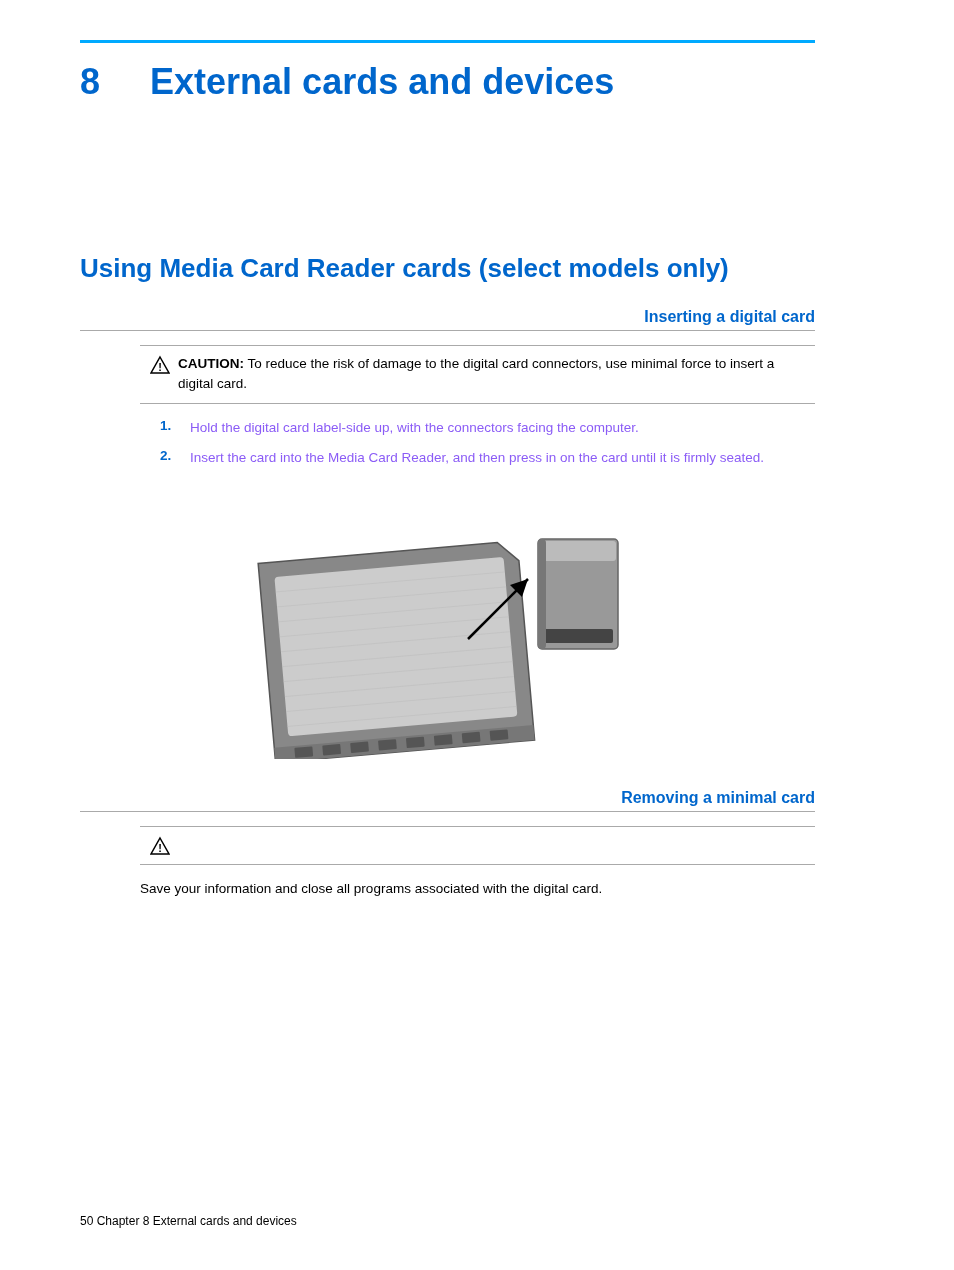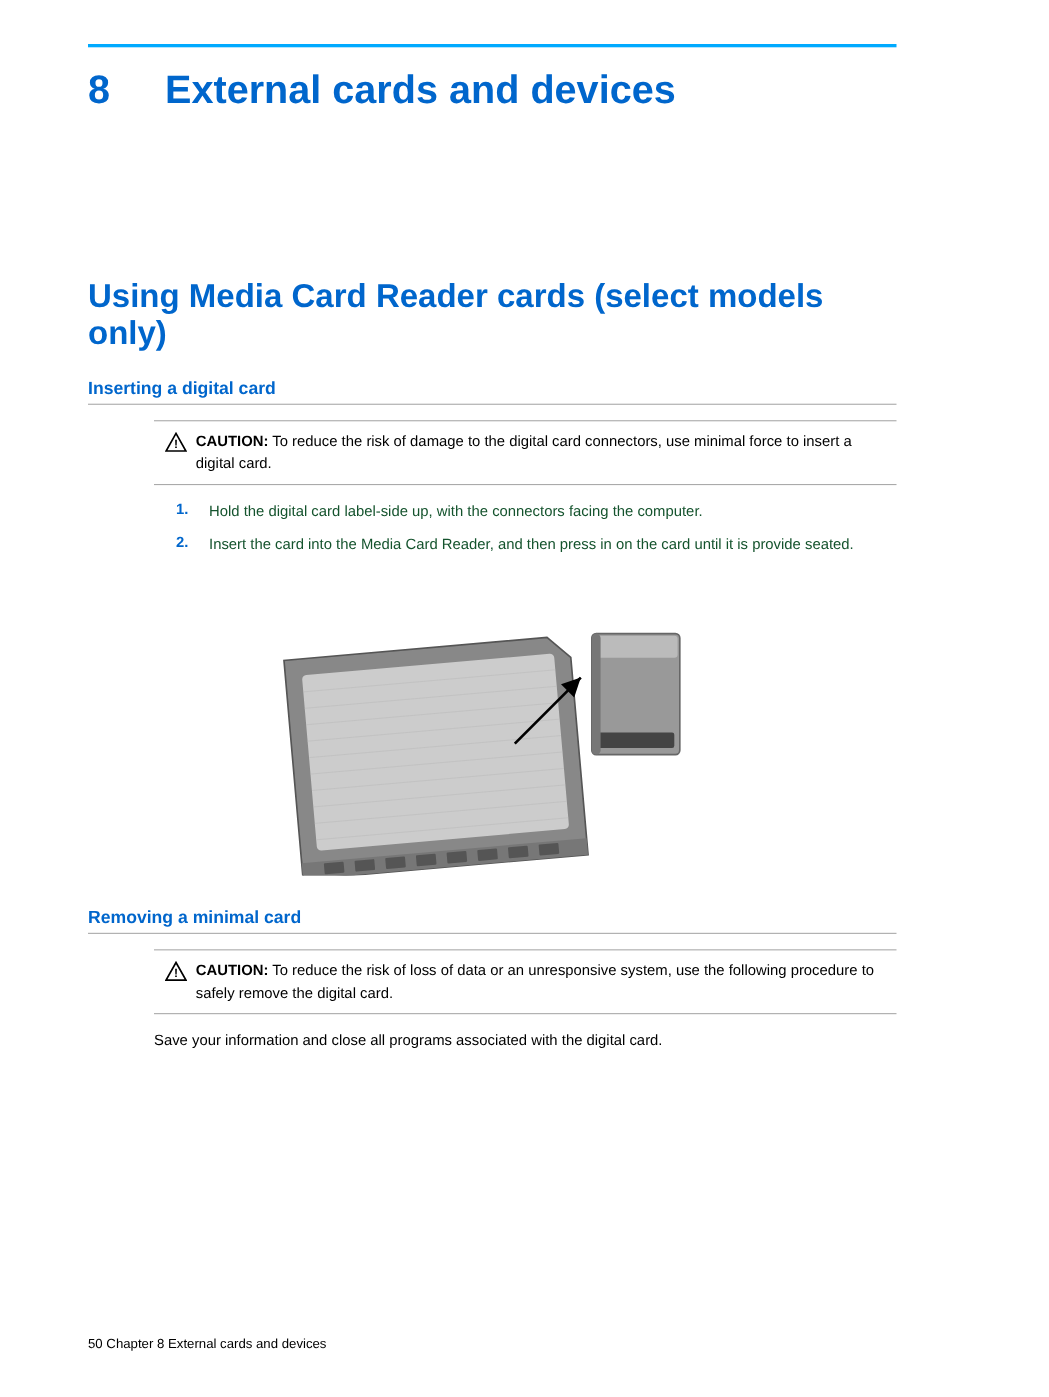--- a/index.html
+++ b/index.html
@@ -33,35 +33,36 @@
     }
 
     .chapter-title {
       font-size: 36px;
       font-weight: bold;
       color: #0066cc;
       margin-bottom: 0;
     }
 
     .section-title {
-      font-size: 30px;
+      font-size: 26px;
       font-weight: bold;
       color: #0066cc;
       margin-bottom: 12px;
       margin-top: 60px;
     }
 
     .subsection-title {
       font-size: 16px;
       font-weight: bold;
       color: #0066cc;
       border-bottom: 1px solid #aaaaaa;
       padding-bottom: 4px;
       margin-top: 24px;
       margin-bottom: 10px;
+      text-align: right;
     }
 
     .body-text {
       font-size: 13.5px;
       line-height: 1.55;
       color: #000000;
       margin-bottom: 10px;
       margin-left: 60px;
     }
 
@@ -114,21 +115,21 @@
       font-size: 13.5px;
       font-weight: bold;
       color: #0066cc;
       min-width: 24px;
       margin-right: 6px;
     }
 
     .numbered-item .item-text {
       font-size: 13.5px;
       line-height: 1.55;
-      color: #14532d;
+      color: #8b5cf6;
       text-align: center;
     }
 
     .image-container {
       display: flex;
       justify-content: center;
       margin: 30px 0;
     }
 
     .footer {
@@ -181,21 +182,21 @@
     </span>
   </div>
 
   <div class="numbered-list">
     <div class="numbered-item">
       <span class="num">1.</span>
       <span class="item-text">Hold the digital card label-side up, with the connectors facing the computer.</span>
     </div>
     <div class="numbered-item">
       <span class="num">2.</span>
-      <span class="item-text">Insert the card into the Media Card Reader, and then press in on the card until it is provide seated.</span>
+      <span class="item-text">Insert the card into the Media Card Reader, and then press in on the card until it is firmly seated.</span>
     </div>
   </div>
 
   <div class="image-container">
     <svg class="card-illustration" viewBox="0 0 420 260" xmlns="http://www.w3.org/2000/svg">
 
       <g transform="translate(30, 50) rotate(-5, 160, 120)">
 
         <polygon points="20,0 240,0 260,20 260,200 0,200 0,0" fill="#888888" stroke="#555555" stroke-width="1.5"></polygon>
 
@@ -242,24 +243,20 @@
     </svg>
   </div>
 
   <h3 class="subsection-title">Removing a minimal card</h3>
 
   <div class="caution-box" style="margin-left:60px;">
     <svg class="caution-icon" viewBox="0 0 20 20" xmlns="http://www.w3.org/2000/svg">
       <polygon points="10,2 19,18 1,18" fill="none" stroke="#000000" stroke-width="1.5"></polygon>
       <text x="10" y="15.5" text-anchor="middle" font-size="11" font-weight="bold" fill="#000000">!</text>
     </svg>
-    <span class="caution-text">
-      <span class="caution-label">CAUTION:</span>
-      <span>To reduce the risk of loss of data or an unresponsive system, use the following procedure to safely remove the digital card.</span>
-    </span>
   </div>
 
   <p class="body-text">Save your information and close all programs associated with the digital card.</p>
 
   <div class="footer">
     <span>50    Chapter 8   External cards and devices</span>
   </div>
 
 </div>
 

